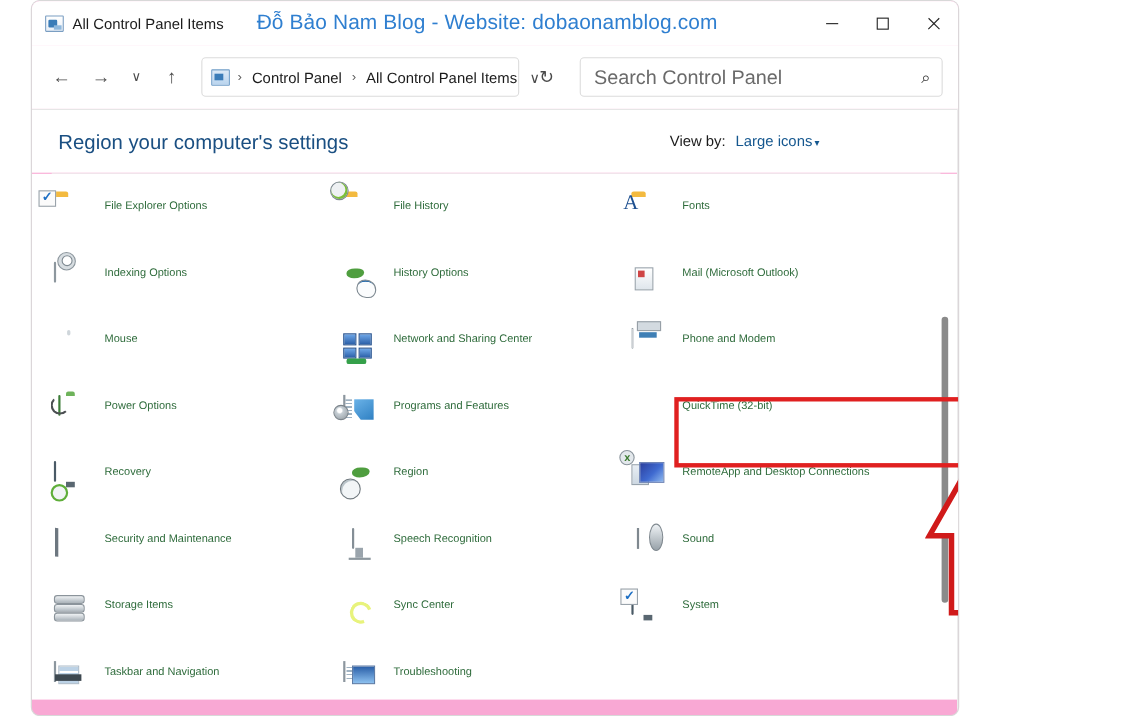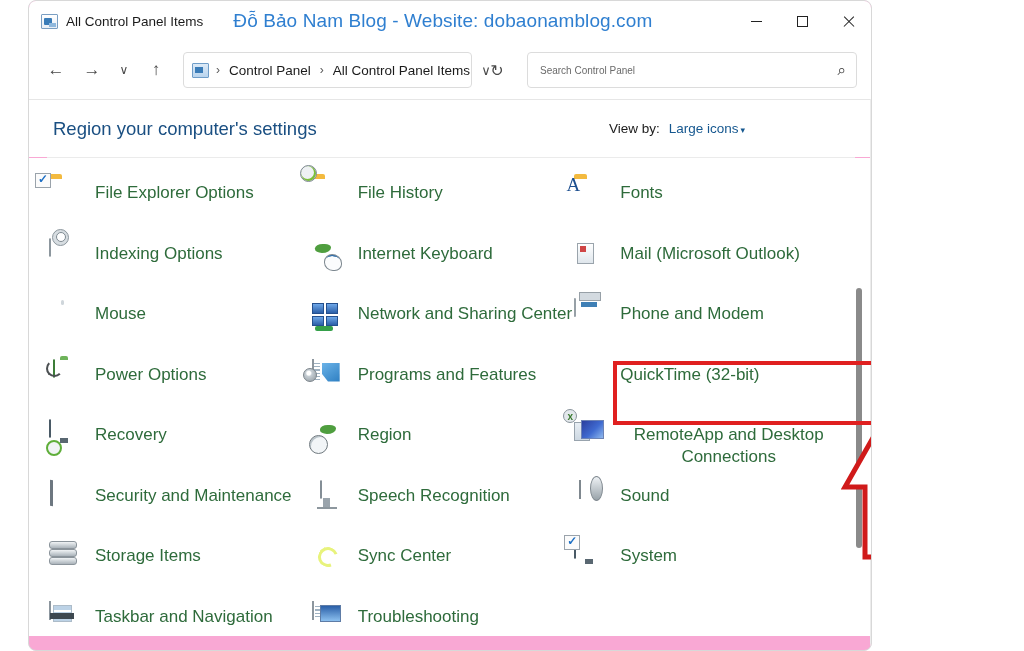--- a/index.html
+++ b/index.html
@@ -166,21 +166,21 @@
     border-radius: 4px;
     background: #fff;
     display: flex; align-items: center;
     padding: 0 10px 0 12px;
     flex: 0 0 auto;
   }
   .search input {
     flex: 1 1 auto;
     border: none; outline: none;
     font-family: "Liberation Sans", sans-serif;
-    font-size: 10px;
+    font-size: 18px;
     color: #1b1b1b;
     background: transparent;
     min-width: 0;
   }
   .search input::placeholder { color: #6a6a6a; }
   .search-icon { color: #333; font-size: 15px; flex: 0 0 auto; }
 
   .hairline { height: 1px; background: #e6e6e6; }
 
   
@@ -238,26 +238,25 @@
   }
   .item {
     display: flex;
     align-items: flex-start;
     gap: 14px;
     padding-top: 6px;
     cursor: default;
     min-width: 0;
   }
   .item-label {
-    font-size: 17px;
+    font-size: 10px;
     color: #2e6b3b;
     line-height: 1.28;
     padding-top: 4px;
     word-break: normal;
-    text-align: center;
   }
   .ico {
     width: 32px; height: 32px;
     flex: 0 0 auto;
     position: relative;
   }
 
   
   .i-folder {
     width: 29px; height: 22px; margin-top: 5px;
@@ -730,21 +729,21 @@
       <div class="item">
         <span class="ico">
           <span class="i-disk"></span>
         </span>
         <span class="item-label">Indexing Options</span>
       </div>
       <div class="item">
         <span class="ico">
           <span class="i-globe i-globe-list"></span>
         </span>
-        <span class="item-label">Internet Keyboard</span>
+        <span class="item-label">History Options</span>
       </div>
 
       <div class="item">
         <span class="ico">
           <span class="i-mail"></span>
         </span>
         <span class="item-label">Mail (Microsoft Outlook)</span>
       </div>
       <div class="item">
         <span class="ico">

